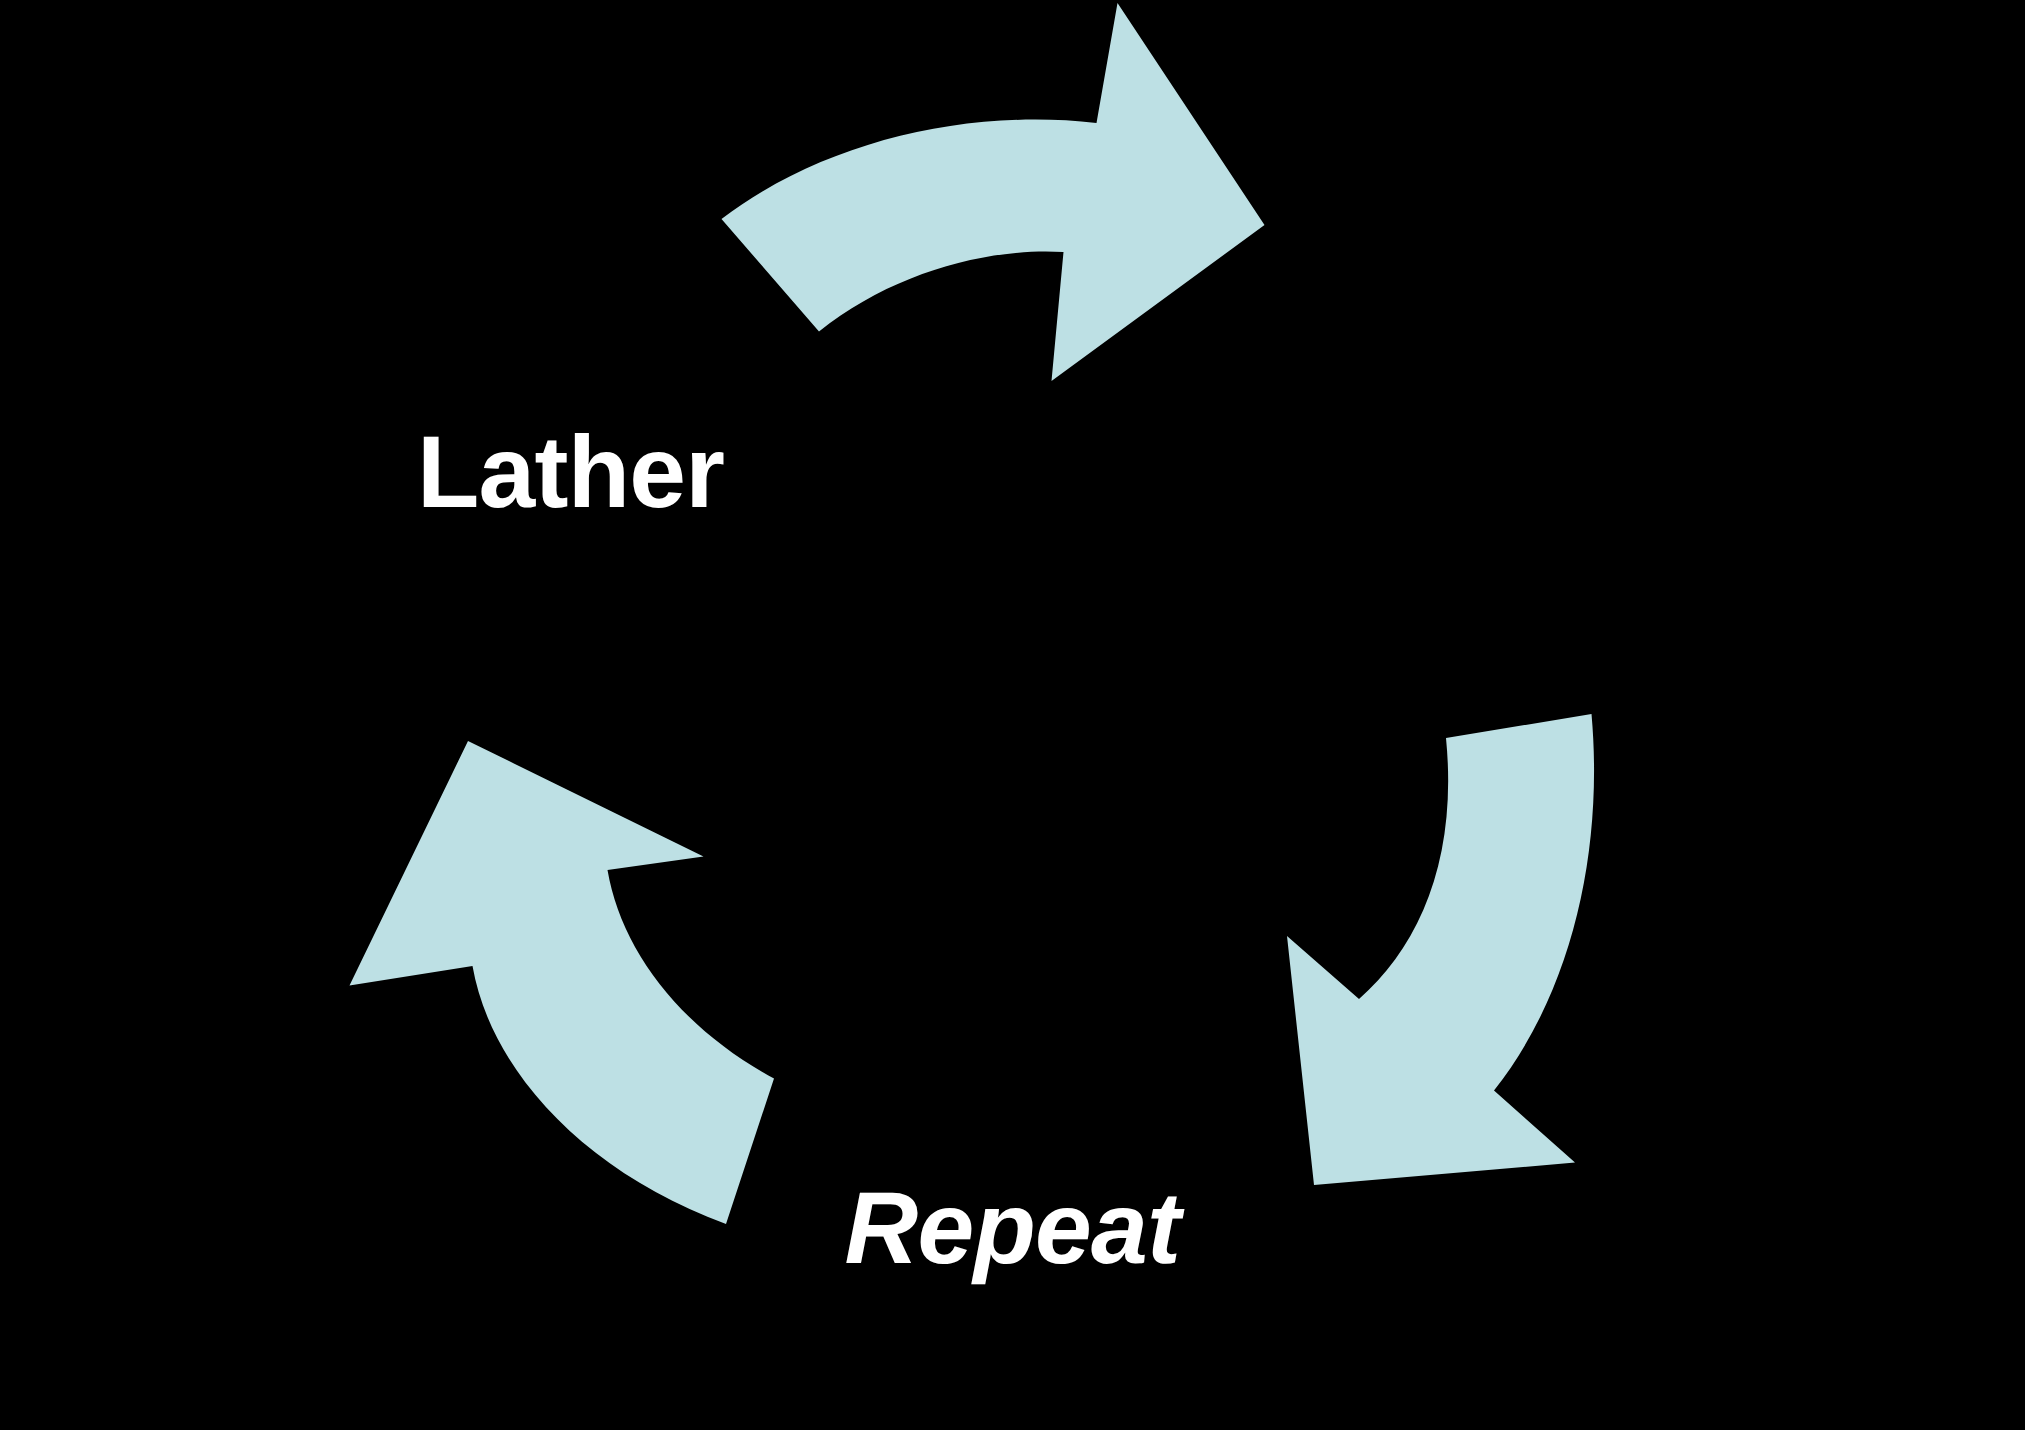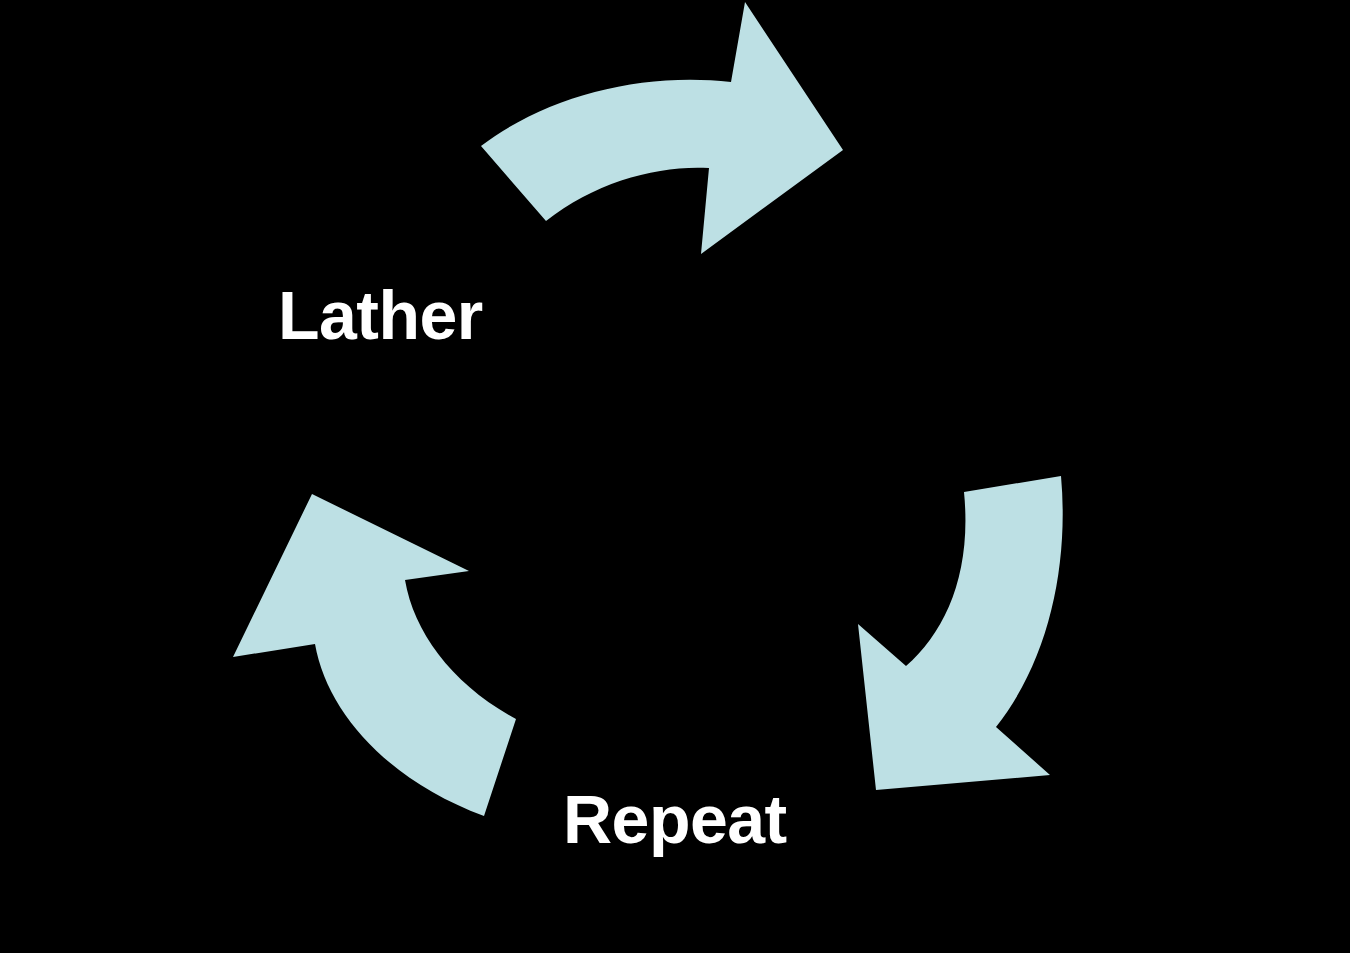--- a/index.html
+++ b/index.html
@@ -79,15 +79,15 @@
              L 469 571
              L 312 494
              L 233 657
              L 315 644
              C 327 713 389 781 484 816 Z"></path>
   </svg>
 
   <div class="cycle-label" id="label-lather" style="color: rgb(255, 255, 255);">Lather</div>
 
 
-  <div class="cycle-label" id="label-repeat" style="color: rgb(255, 255, 255);">Repeat</div>
+  <div class="cycle-label" id="label-repeat" style="color: rgb(255, 255, 255); font-style: italic;">Repeat</div>
 
 </div>
 
 </body></html>

